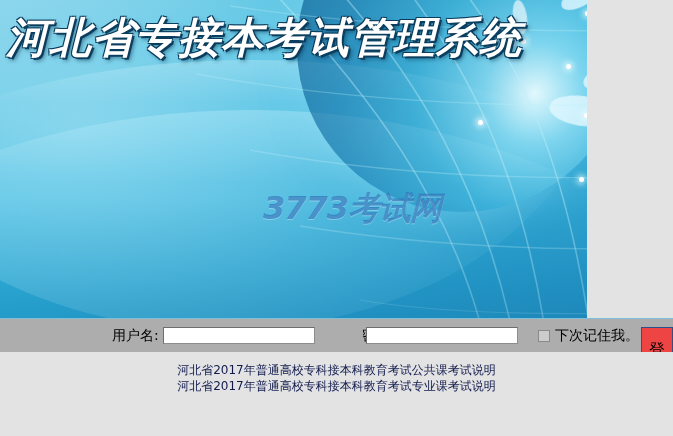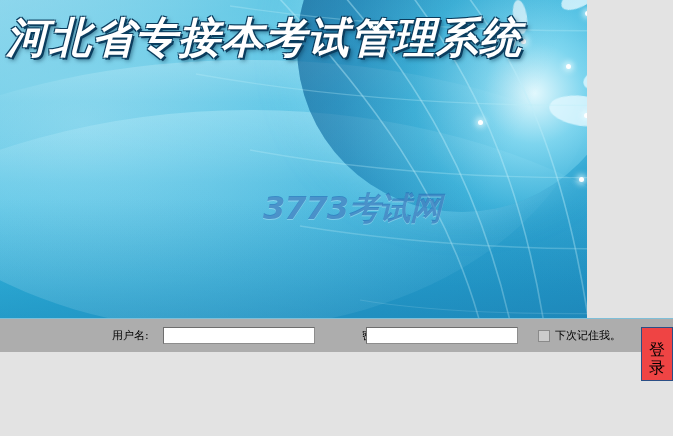--- a/index.html
+++ b/index.html
@@ -165,21 +165,21 @@
     background: #adadad;
     border-top: 1px solid #7fbfd8;
     box-sizing: border-box;
     display: flex;
     align-items: center;
     font-size: 12px;
     color: #000;
   }
   .field-label {
     font-family: "DejaVu Sans", "Liberation Sans", sans-serif;
-    font-size: 11px;
+    font-size: 14px;
     color: #000;
     white-space: nowrap;
   }
   .txt-input {
     height: 17px;
     border: 1px solid #8d8d8d;
     border-top-color: #6e6e6e;
     border-left-color: #6e6e6e;
     background: #ffffff;
     box-sizing: border-box;
@@ -296,14 +296,20 @@
 
     <span class="field-label" style="position:absolute; left:328px;margin-left:34px;">密码:</span>
     <input class="txt-input" type="password" style="position: absolute; left: 366px; width: 152px;" value="">
 
     <span class="cb" style="position:absolute; left:538px; top:11px;"></span>
     <span class="field-label" style="position:absolute; left:555px;">下次记住我。</span>
 
     <button class="login-btn" style="position:absolute; left:641px; top:8px;">登录</button>
   </div>
 
+  <div class="footer">
+    <div class="links">
+      <a class="doc-link" href="#">河北省2017年普通高校专科接本科教育考试公共课考试说明</a>
+      <a class="doc-link" href="#">河北省2017年普通高校专科接本科教育考试专业课考试说明</a>
+    </div>
+  </div>
 
 </div>
 
 </body></html>

